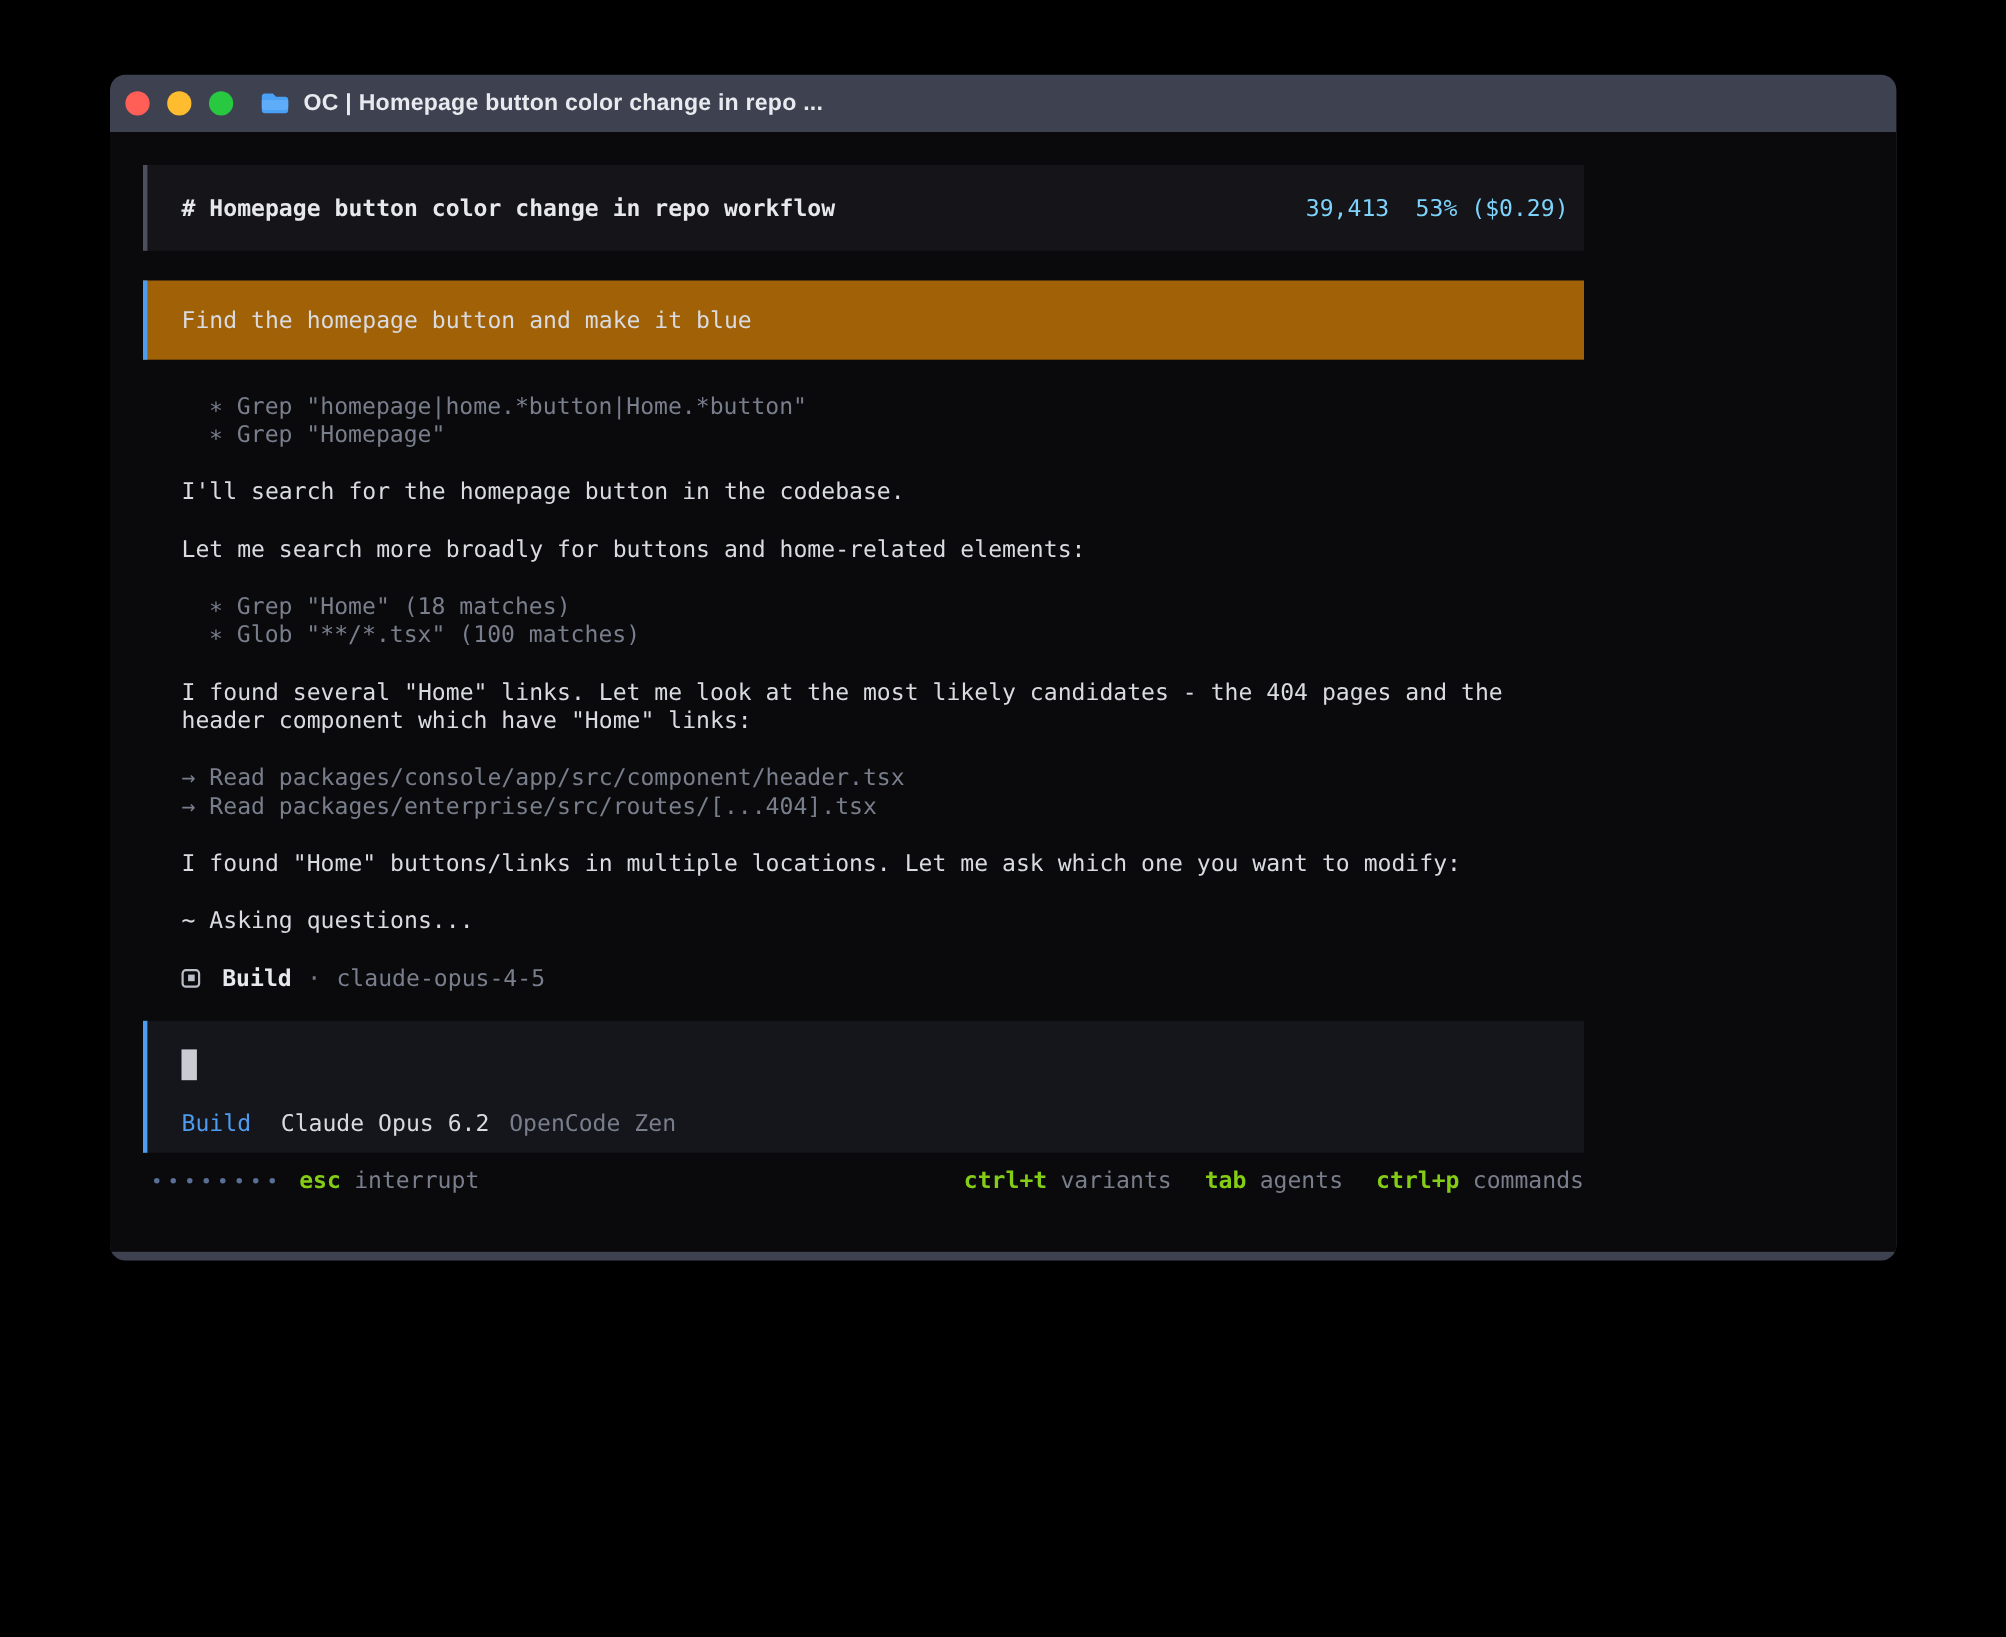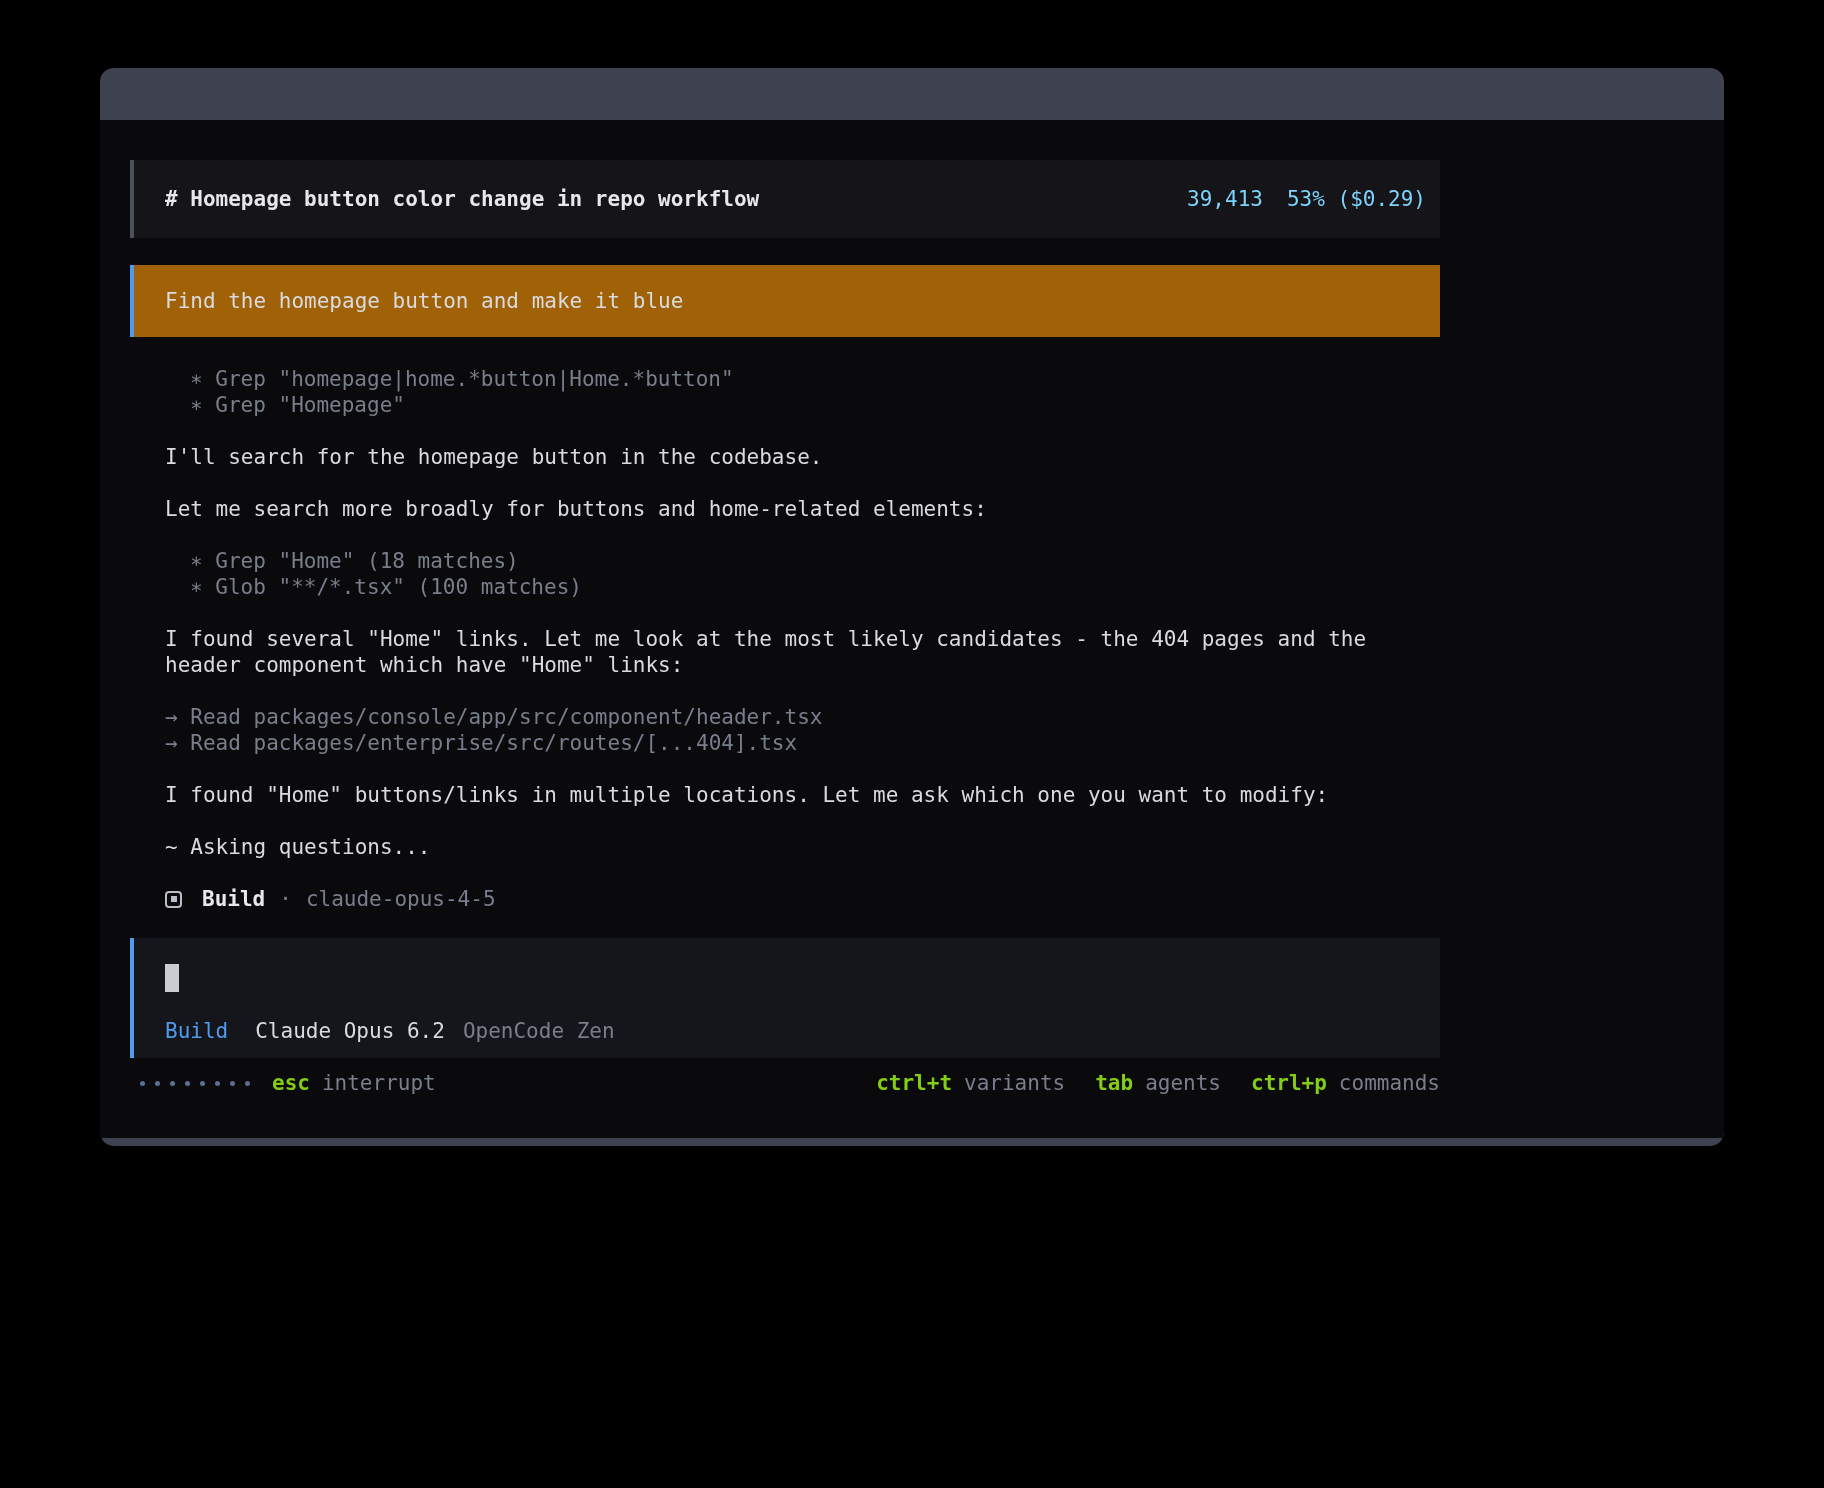--- a/index.html
+++ b/index.html
@@ -35,21 +35,21 @@
     font-size:21px; color:#e8eaef; letter-spacing:0.2px;
     white-space:nowrap;
   }
 
   
   .terminal {
     position:absolute; top:52px; left:0; right:0; bottom:8px;
     background:#0a0a0d; overflow:hidden;
   }
   .content {
-    width:1310px; margin-left:30px; padding-top:40px;
+    width:1310px; margin-left:30px; padding-top:30px;
     font-size:21px; line-height:26px; color:var(--text-primary);
   }
 
   .block { border-left:4px solid #4c505c; }
 
   .header-block {
     background:#141419; height:78px; display:flex; align-items:center;
     justify-content:space-between; padding:0 14px 0 31px; margin-bottom:27px;
   }
   .header-title { font-weight:bold; color:#e6e8ec; white-space:nowrap; }
@@ -100,20 +100,34 @@
   .kbd { color:#84cc16; font-weight:bold; }
   .kbd-label { color:var(--text-muted); margin-left:12px; }
   .status-right { display:flex; gap:30px; }
   .shortcut { display:flex; align-items:center; white-space:nowrap; }
 </style>
 </head>
 <body>
 
 <div class="window">
 
+  <div class="titlebar">
+    <div class="traffic">
+      <button class="light red"></button>
+      <button class="light yellow"></button>
+      <button class="light green"></button>
+    </div>
+    <span class="titlebar-icon">
+      <svg width="28" height="24" viewBox="0 0 28 24">
+        <path d="M2 6 a3 3 0 0 1 3 -3 h7 l3 3 h8 a3 3 0 0 1 3 3 v9 a3 3 0 0 1 -3 3 H5 a3 3 0 0 1 -3 -3 z" fill="#4aa0f5"></path>
+        <path d="M2 9 h24 v6 a3 3 0 0 1 -3 3 H5 a3 3 0 0 1 -3 -3 z" fill="#5fadf9"></path>
+      </svg>
+    </span>
+    <span class="titlebar-title">OC | Homepage button color change in repo ...</span>
+  </div>
 
   <div class="terminal">
     <div class="content">
 
       <div class="block header-block">
         <span class="header-title"># Homepage button color change in repo workflow</span>
         <span class="header-stats">
           <span>39,413</span>
           <span>53% ($0.29)</span>
         </span>

